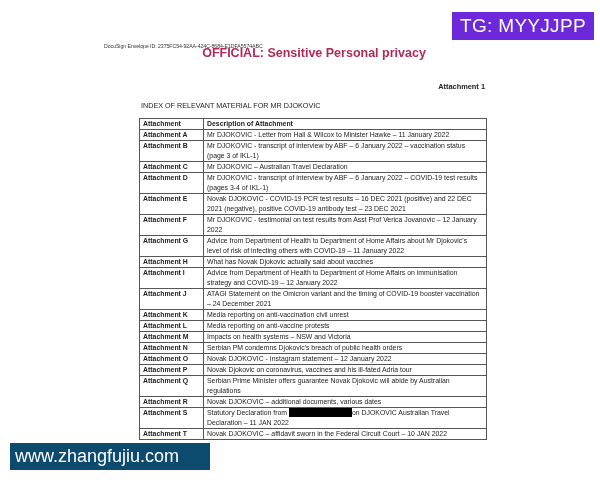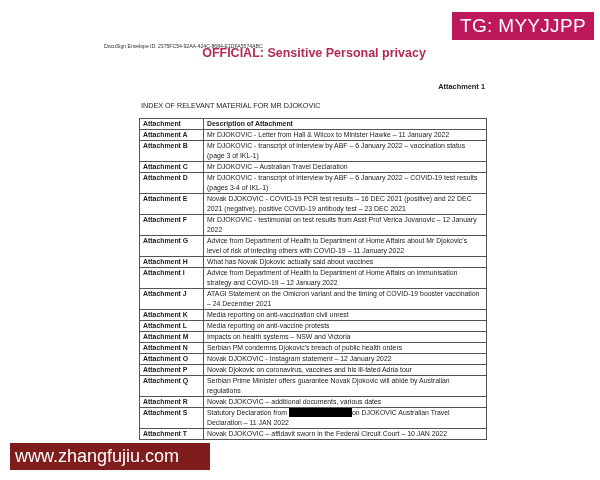--- a/index.html
+++ b/index.html
@@ -37,26 +37,26 @@
     white-space:normal;
   }
   table.index td.c1 { width:57px; font-weight:bold; white-space:nowrap; }
   table.index tr.hdr td { font-weight:bold; }
   .redact {
     display:inline-block; width:63px; height:9px; background:#000;
     vertical-align:middle; margin-top:-1px;
   }
   .wm-tg {
     position:absolute; left:452px; top:12px; width:142px; height:28px;
-    background:#be185d; color:#fff; font-size:19px; line-height:28px;
+    background:#6d28d9; color:#fff; font-size:19px; line-height:28px;
     text-align:center; letter-spacing:0.3px;
   }
   .wm-site {
     position:absolute; left:10px; top:443px; width:200px; height:27px;
-    background:#7f1d1d; color:#fff; font-size:18px; line-height:27px;
+    background:#0c4a6e; color:#fff; font-size:18px; line-height:27px;
     padding-left:5px; box-sizing:border-box;
   }
 </style>
 </head>
 <body>
 
 <div class="envelope">DocuSign Envelope ID: 2375FC54-92AA-424C-8684-E1DFA5574ABC</div>
 <div class="official">OFFICIAL: Sensitive Personal privacy</div>
 <div class="attachment-no">Attachment 1</div>
 <div class="index-title">INDEX OF RELEVANT MATERIAL FOR MR DJOKOVIC</div>

